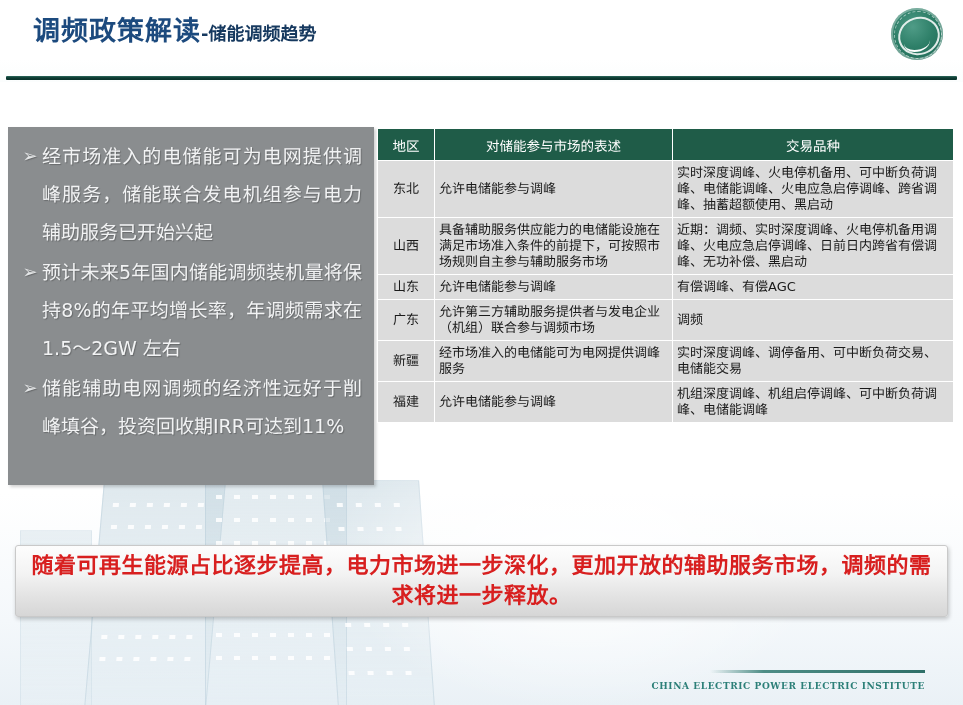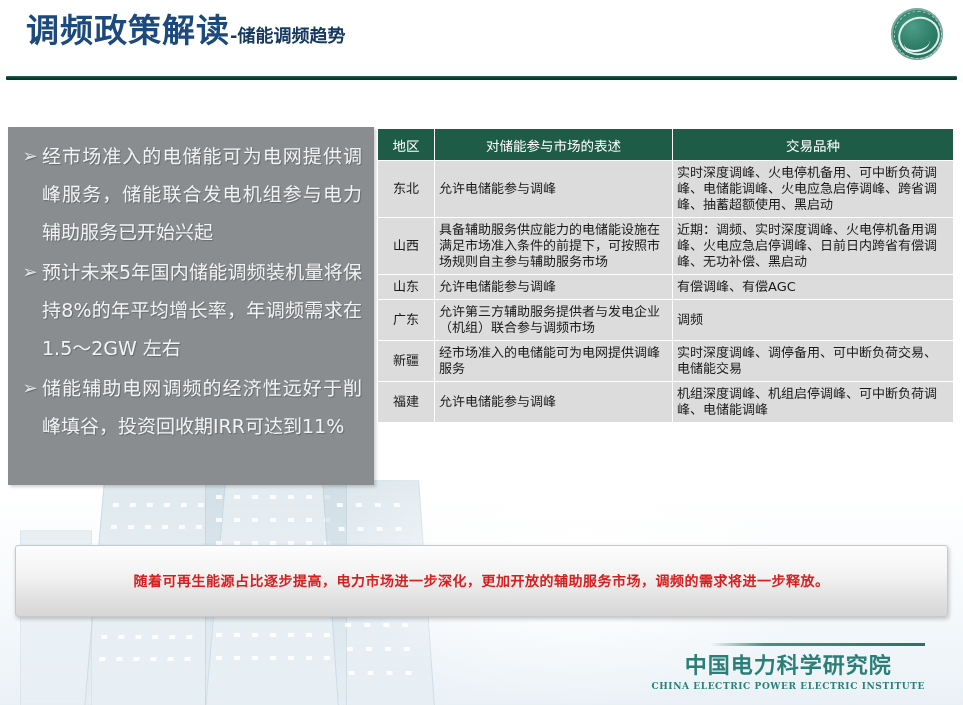--- a/index.html
+++ b/index.html
@@ -64,25 +64,26 @@
   }
   .title-wrap {
     position: absolute;
     left: 26px; top: 8px;
     display: flex;
     align-items: baseline;
     white-space: nowrap;
   }
   .title-main {
     font-family: "DejaVu Sans", "Liberation Sans", sans-serif;
-    font-size: 33px;
+    font-size: 27px;
     font-weight: bold;
     color: #1c4a7e;
     letter-spacing: 1px;
     line-height: 46px;
+    margin-left: 7px;
   }
   .title-sub {
     font-family: "DejaVu Sans", "Liberation Sans", sans-serif;
     font-size: 18px;
     font-weight: bold;
     color: #16395f;
     letter-spacing: 0px;
     line-height: 46px;
   }
   .header-rule {
@@ -239,21 +240,21 @@
     border: 1px solid #c9c9c9;
     border-radius: 3px;
     box-shadow: 1px 2px 4px rgba(0,0,0,0.22);
     display: flex;
     align-items: center;
     justify-content: center;
     padding: 0 14px;
   }
   .banner-text {
     font-family: "DejaVu Sans", "Liberation Sans", sans-serif;
-    font-size: 14px;
+    font-size: 22px;
     font-weight: bold;
     color: #d81f1f;
     line-height: 30px;
     text-align: center;
     letter-spacing: 0.5px;
   }
 
   
   .footer-logo {
     position: absolute;
@@ -524,17 +525,16 @@
       </tr>
     </tbody>
   </table>
 
   <div class="banner">
     <div class="banner-text">随着可再生能源占比逐步提高，电力市场进一步深化，更加开放的辅助服务市场，调频的需求将进一步释放。</div>
   </div>
 
   <div class="footer-logo">
     <div class="footer-rule"></div>
-    <div class="footer-cn">中国电力科学研究院</div>
     <div class="footer-en">CHINA ELECTRIC POWER ELECTRIC INSTITUTE</div>
   </div>
 
 </div>
 
 </body></html>

